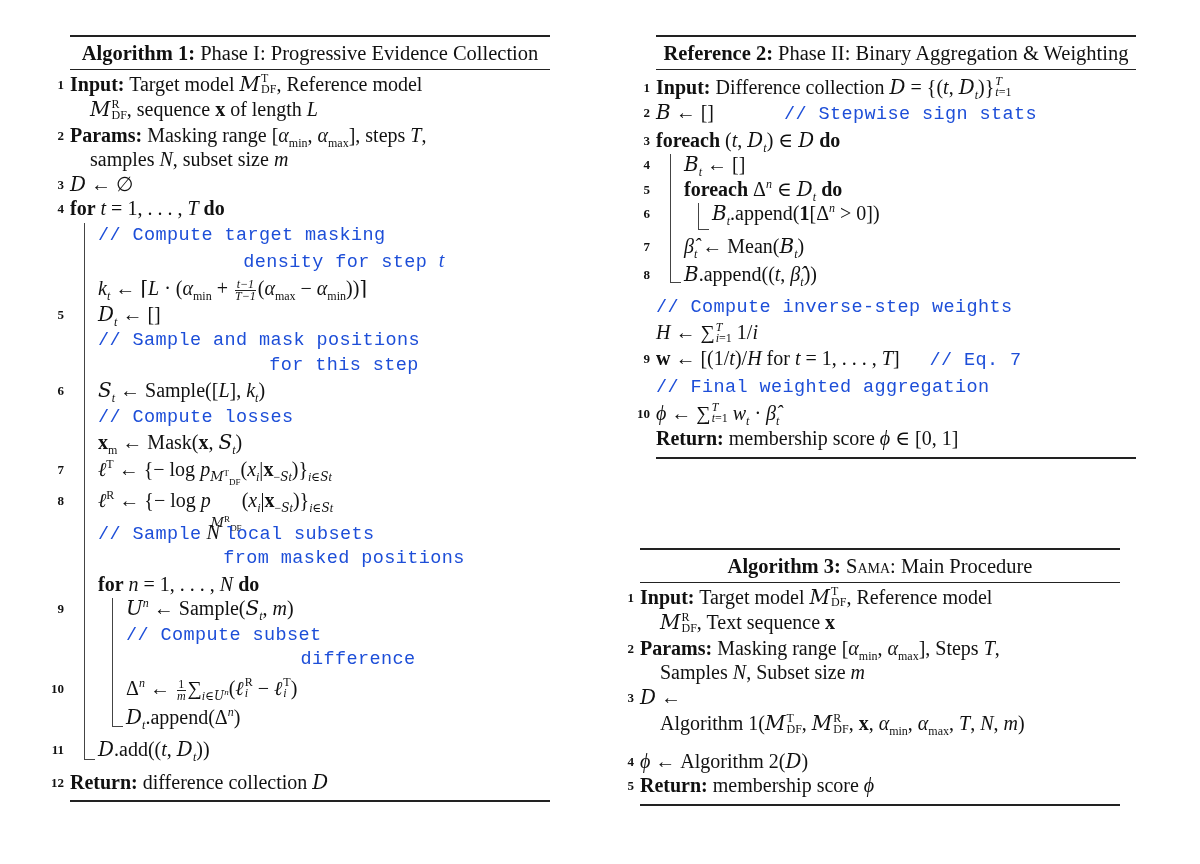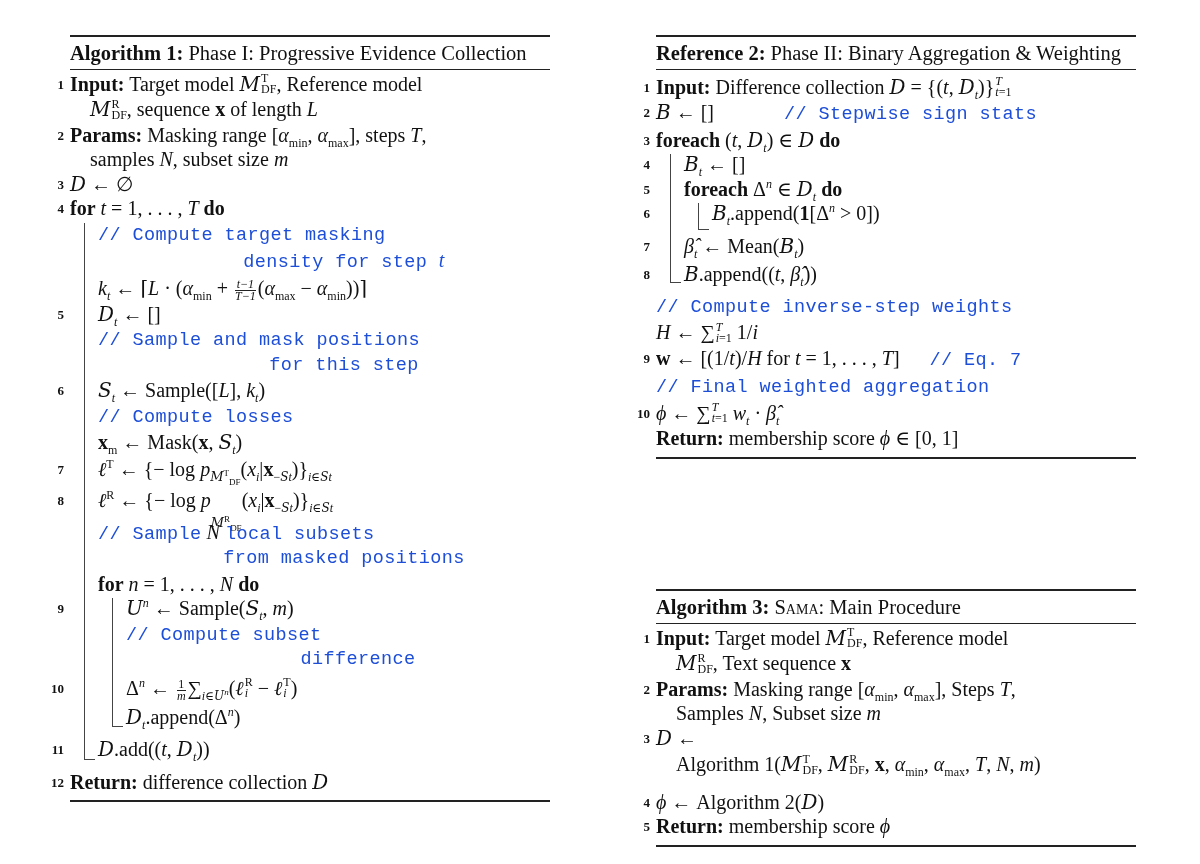--- a/index.html
+++ b/index.html
@@ -5,25 +5,25 @@
   html, body { margin: 0; padding: 0; background: #ffffff; }
   body {
     width: 1200px; height: 864px; position: relative; overflow: hidden;
     font-family: "Liberation Serif", "DejaVu Serif", serif;
     color: #111;
     font-size: 20px;
   }
   .algo { position: absolute; }
   #algo1 { left: 70px; top: 35px; width: 480px; }
   #algo2 { left: 656px; top: 35px; width: 480px; }
-  #algo3 { left: 656px; top: 548px; width: 480px; margin-top: 41px; }
+  #algo3 { left: 640px; top: 548px; width: 480px; }
 
   .rule { height: 0; border-top: 2px solid #222; }
   .rule.thin { border-top-width: 1.5px; }
-  .caption { padding: 3px 0 2px 0; line-height: 27px; font-size: 20.5px; }
+  .caption { padding: 3px 0 2px 0; line-height: 27px; font-size: 20.5px; text-align: center; }
   .caption .lbl { font-weight: bold; }
   .caption .sc { font-variant: small-caps; }
 
   .lines { position: relative; padding-top: 2px; }
   .ln { position: relative; line-height: 24.5px; min-height: 24.5px; white-space: nowrap; }
   .ln .num {
     position: absolute; left: -22px; width: 16px; text-align: right;
     font-size: 13px; font-weight: bold; top: 1px;
   }
   .ln.wrap { white-space: normal; }

